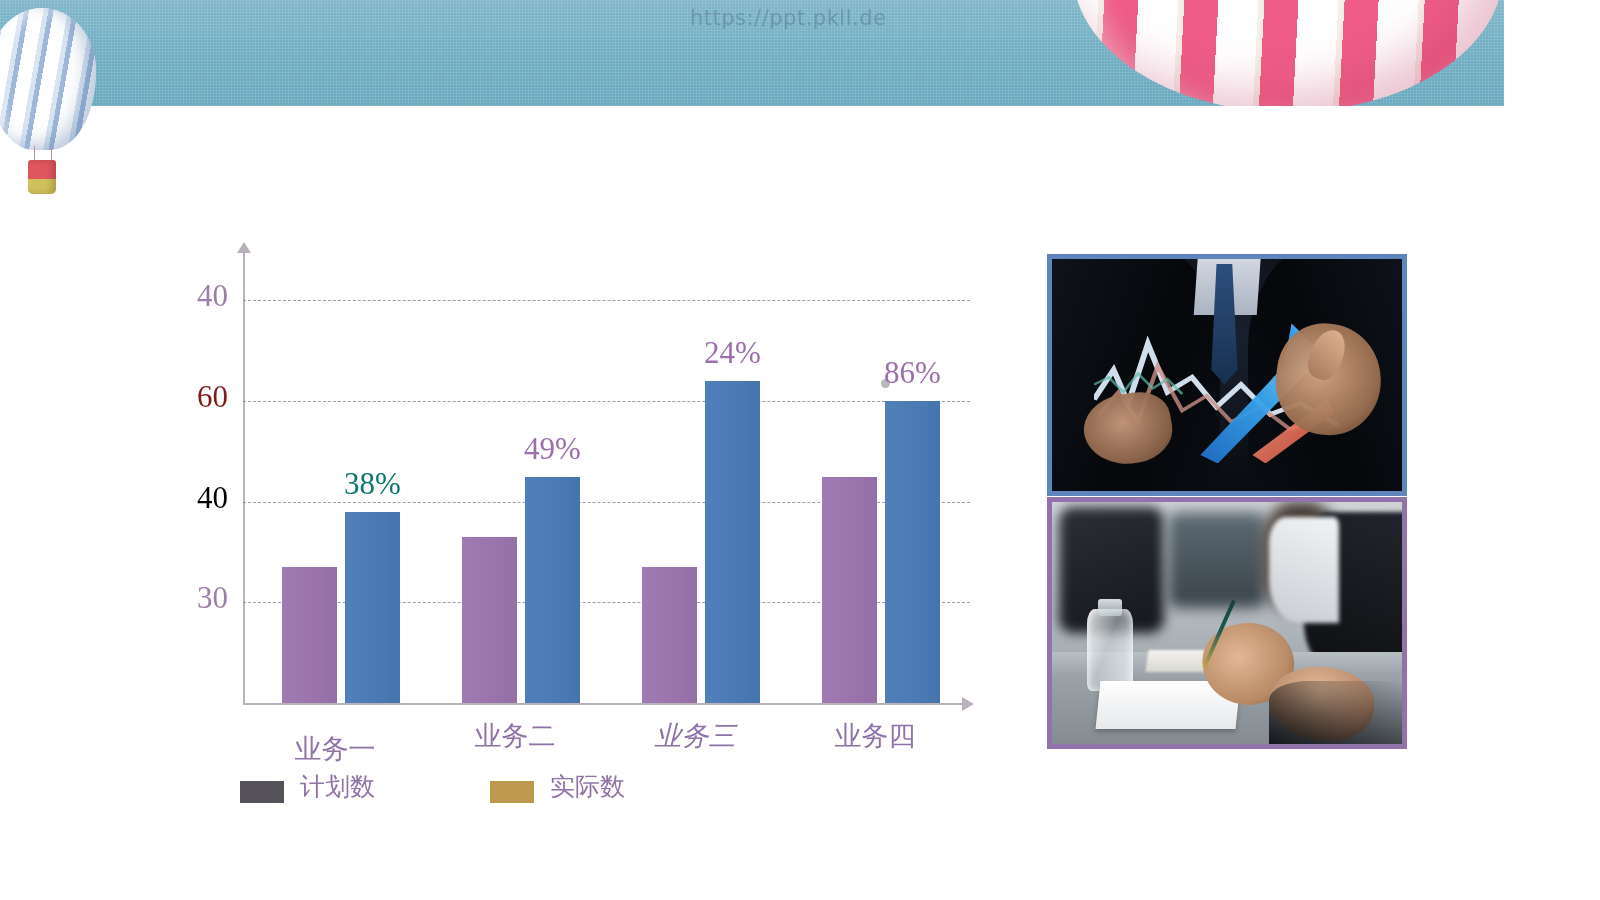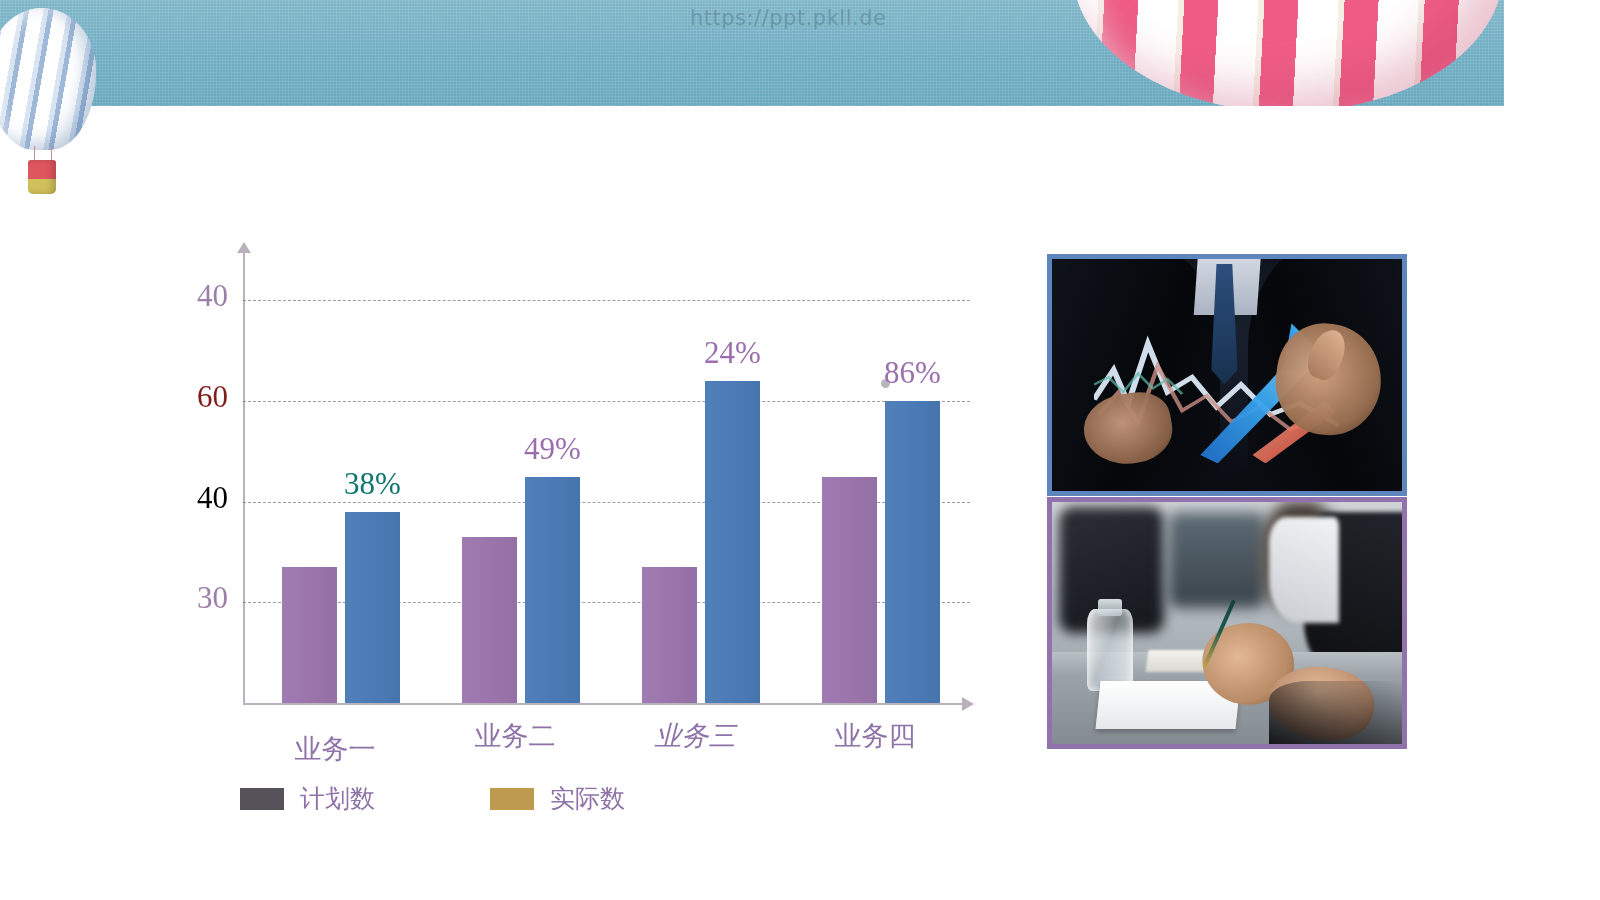--- a/index.html
+++ b/index.html
@@ -119,21 +119,21 @@
     font-size:27px;color:#8f73a8;
     font-family:"Liberation Serif","DejaVu Serif",serif;
   }
   .stray-dot{
     position:absolute;width:9px;height:9px;border-radius:50%;
     background:#b9b6bd;
   }
 
   
   .legend{position:absolute;left:240px;top:766px;height:34px;}
-  .legend-item{position:absolute;top:16px;display:flex;align-items:center;}
+  .legend-item{position:absolute;top:4px;display:flex;align-items:flex-end;}
   .swatch{width:44px;height:22px;display:inline-block;}
   .legend-text{
     margin-left:16px;font-size:25px;color:#8f73a8;
     font-family:"Liberation Serif","DejaVu Serif",serif;white-space:nowrap;
   }
 
   
   .photo{position:absolute;overflow:hidden;}
   .photo-top{left:1047px;top:254px;width:350px;height:232px;border:5px solid #5f85bd;}
   .photo-bottom{left:1047px;top:497px;width:350px;height:242px;border:5px solid #9272ad;}

